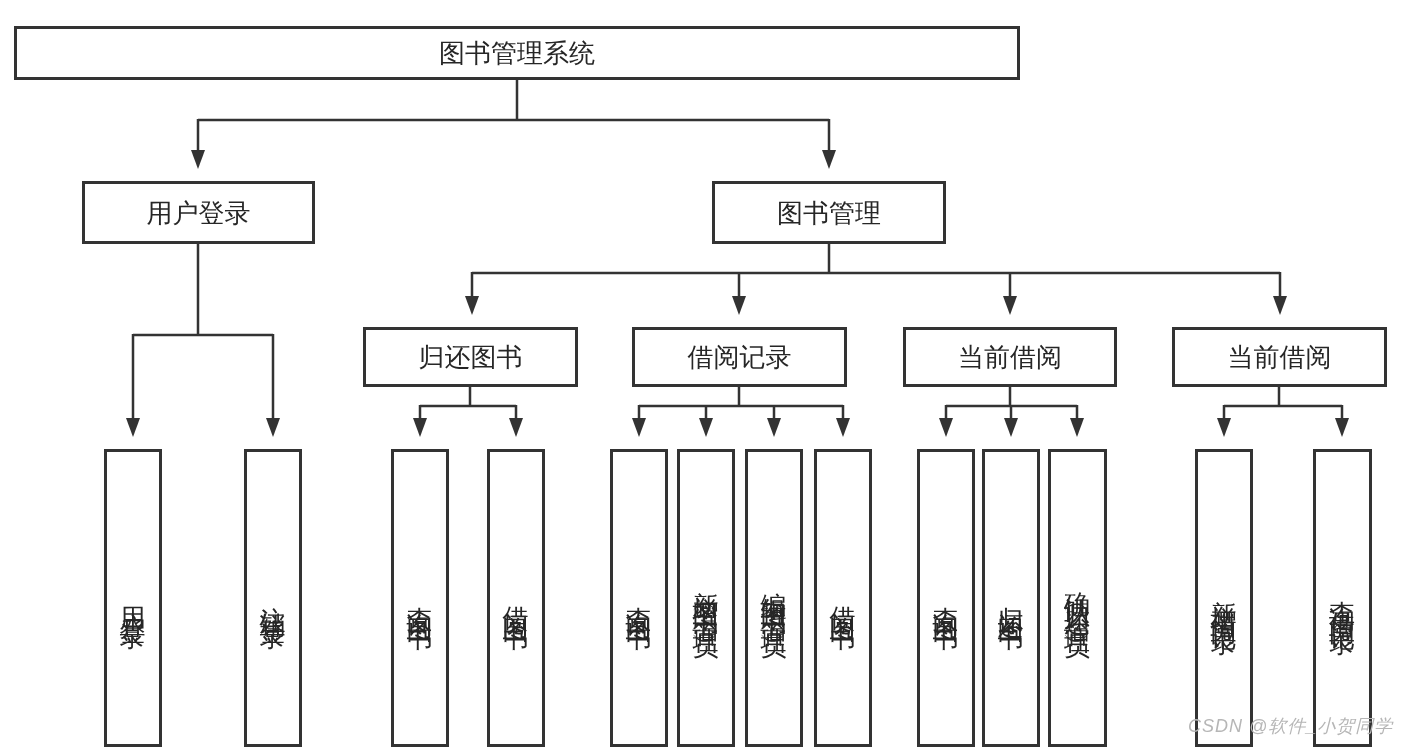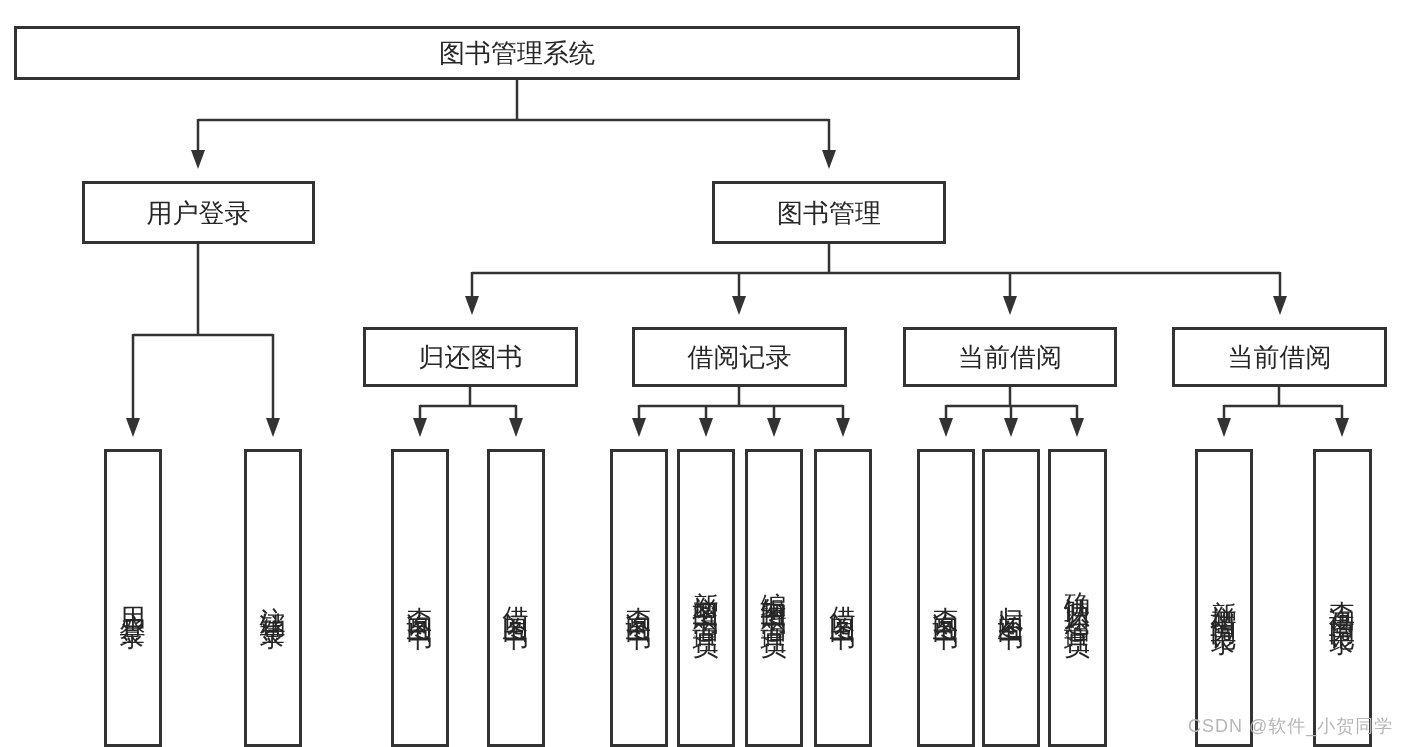--- a/index.html
+++ b/index.html
@@ -4,21 +4,21 @@
 <style>
   html,body{margin:0;padding:0;background:#ffffff;}
   .canvas{position:relative;width:1405px;height:747px;background:#ffffff;overflow:hidden;
           font-family:"Liberation Sans","DejaVu Sans",sans-serif;}
   .wires{position:absolute;left:0;top:0;width:1405px;height:747px;}
   .node{position:absolute;box-sizing:border-box;border:3px solid #333333;background:#ffffff;
         display:flex;align-items:center;justify-content:center;color:#262626;font-size:26px;
         line-height:1;white-space:nowrap;margin-top:12px;}
   .node.v span{writing-mode:vertical-rl;text-orientation:mixed;letter-spacing:6px;line-height:1;}
   .watermark{position:absolute;left:1188px;top:714px;font-size:18px;color:#b6b6b6;
-             letter-spacing:1px;white-space:nowrap;}
+             letter-spacing:1px;white-space:nowrap;font-style:italic;}
 </style>
 </head>
 <body>
 
 <div class="canvas">
 
   <svg class="wires" viewBox="0 0 1405 747" fill="none" stroke="#333333" stroke-width="2.5">
 
     <g>
       <path d="M517,68 L517,120 M198,120 L829,120 M198,119 L198,151 M829,119 L829,151"></path>

